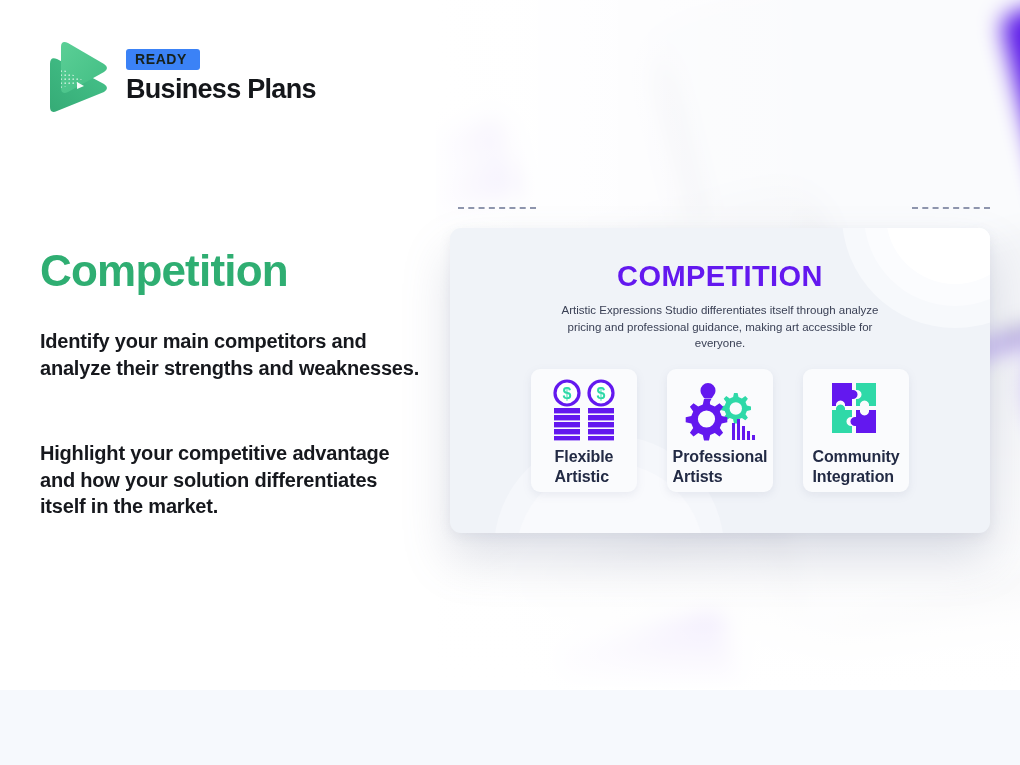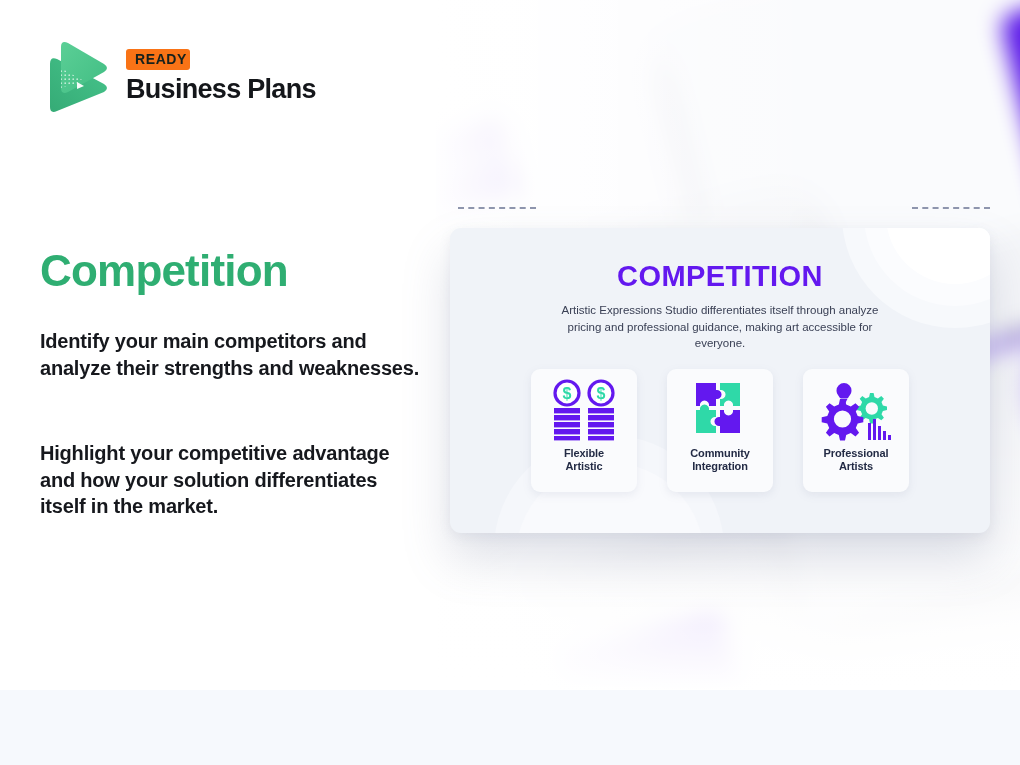--- a/index.html
+++ b/index.html
@@ -129,26 +129,26 @@
     top: 38px;
     display: flex;
     align-items: center;
     gap: 14px;
   }
   .logo-mark { width: 72px; height: 76px; display:block; }
   .logo-text-col { display: flex; flex-direction: column; gap: 5px; }
   .ready-badge {
     display: inline-block;
     align-self: flex-start;
-    background: #f97316;
+    background: #3b82f6;
     color: #16211c;
     font-size: 14px;
     font-weight: bold;
     letter-spacing: 0.6px;
-    padding: 3px 3px 4px 9px;
+    padding: 3px 13px 4px 9px;
     border-radius: 3px;
     line-height: 1;
   }
   .brand-name {
     font-size: 27px;
     font-weight: bold;
     color: #14161a;
     letter-spacing: -0.7px;
     line-height: 1.05;
   }
@@ -277,22 +277,22 @@
     padding-top: 10px;
     box-sizing: border-box;
   }
   .feature-icon {
     width: 76px;
     height: 62px;
     display: block;
   }
   .feature-label {
     margin-top: 6px;
-    text-align: center;
-    font-size: 11px;
+    text-align: left;
+    font-size: 16px;
     font-weight: bold;
     color: #232b45;
     line-height: 1.22;
     letter-spacing: -0.1px;
   }
 </style>
 </head>
 <body>
 
 <div id="page">
@@ -412,37 +412,20 @@
         </svg>
         <div class="feature-label">
           <span>Flexible</span><br>
           <span>Artistic</span>
         </div>
       </div>
 
       <div class="feature">
         <svg class="feature-icon" viewBox="0 0 76 62">
 
-          <path d="M14 4 h20 v7 a4.6 4.6 0 1 1 0 9 v7 h-7 a4.6 4.6 0 1 0 -9 0 h-4 Z" fill="#6318ef"></path>
-
-          <path d="M38 4 h20 v23 h-7 a4.6 4.6 0 1 0 -9 0 h-4 v-7 a4.6 4.6 0 1 0 0 -9 Z" fill="#2fd9a8"></path>
-
-          <path d="M14 31 h4 a4.6 4.6 0 1 1 9 0 h7 v7 a4.6 4.6 0 1 0 0 9 v7 h-20 Z" fill="#2fd9a8"></path>
-
-          <path d="M38 31 h4 a4.6 4.6 0 1 0 9 0 h7 v23 h-20 v-7 a4.6 4.6 0 1 1 0 -9 Z" fill="#6318ef"></path>
-        </svg>
-        <div class="feature-label">
-          <span>Community</span><br>
-          <span>Integration</span>
-        </div>
-      </div>
-
-      <div class="feature">
-        <svg class="feature-icon" viewBox="0 0 76 62">
-
           <path d="M26 4 a7.5 7.5 0 0 1 7.5 7.5 c0 3.6 -2.6 5.4 -3.4 7.4 l-8.2 0 c-0.8 -2 -3.4 -3.8 -3.4 -7.4 A7.5 7.5 0 0 1 26 4 Z" fill="#6318ef"></path>
           <path d="M22.4 19.5 L29.6 19.5 L26 27 Z" fill="#6318ef"></path>
 
           <g fill="#2fd9a8">
             <path d="M52 14 l3.6 0 l0.9 4.1 l3.4 1.4 l3.4 -2.4 l2.6 2.6 l-2.4 3.4 l1.4 3.4 l4.1 0.9 l0 3.6 l-4.1 0.9 l-1.4 3.4 l2.4 3.4 l-2.6 2.6 l-3.4 -2.4 l-3.4 1.4 l-0.9 4.1 l-3.6 0 l-0.9 -4.1 l-3.4 -1.4 l-3.4 2.4 l-2.6 -2.6 l2.4 -3.4 l-1.4 -3.4 l-4.1 -0.9 l0 -3.6 l4.1 -0.9 l1.4 -3.4 l-2.4 -3.4 l2.6 -2.6 l3.4 2.4 l3.4 -1.4 Z"></path>
           </g>
           <circle cx="53.8" cy="29.5" r="6.2" fill="#fafbfd"></circle>
 
           <g fill="#6318ef">
             <path d="M22 20 l5 0 l1.2 5.6 l4.6 1.9 l4.7 -3.3 l3.6 3.6 l-3.3 4.7 l1.9 4.6 l5.6 1.2 l0 5 l-5.6 1.2 l-1.9 4.6 l3.3 4.7 l-3.6 3.6 l-4.7 -3.3 l-4.6 1.9 l-1.2 5.6 l-5 0 l-1.2 -5.6 l-4.6 -1.9 l-4.7 3.3 l-3.6 -3.6 l3.3 -4.7 l-1.9 -4.6 l-5.6 -1.2 l0 -5 l5.6 -1.2 l1.9 -4.6 l-3.3 -4.7 l3.6 -3.6 l4.7 3.3 l4.6 -1.9 Z"></path>
@@ -454,19 +437,36 @@
           <rect x="60" y="47" width="3" height="14" fill="#6318ef"></rect>
           <rect x="65" y="52" width="3" height="9" fill="#6318ef"></rect>
           <rect x="70" y="56" width="3" height="5" fill="#6318ef"></rect>
         </svg>
         <div class="feature-label">
           <span>Professional</span><br>
           <span>Artists</span>
         </div>
       </div>
 
+      <div class="feature">
+        <svg class="feature-icon" viewBox="0 0 76 62">
+
+          <path d="M14 4 h20 v7 a4.6 4.6 0 1 1 0 9 v7 h-7 a4.6 4.6 0 1 0 -9 0 h-4 Z" fill="#6318ef"></path>
+
+          <path d="M38 4 h20 v23 h-7 a4.6 4.6 0 1 0 -9 0 h-4 v-7 a4.6 4.6 0 1 0 0 -9 Z" fill="#2fd9a8"></path>
+
+          <path d="M14 31 h4 a4.6 4.6 0 1 1 9 0 h7 v7 a4.6 4.6 0 1 0 0 9 v7 h-20 Z" fill="#2fd9a8"></path>
+
+          <path d="M38 31 h4 a4.6 4.6 0 1 0 9 0 h7 v23 h-20 v-7 a4.6 4.6 0 1 1 0 -9 Z" fill="#6318ef"></path>
+        </svg>
+        <div class="feature-label">
+          <span>Community</span><br>
+          <span>Integration</span>
+        </div>
+      </div>
+
     </div>
   </div>
 
   <div class="dash-line dash-left"></div>
   <div class="dash-line dash-right"></div>
 
 </div>
 
 </body></html>

